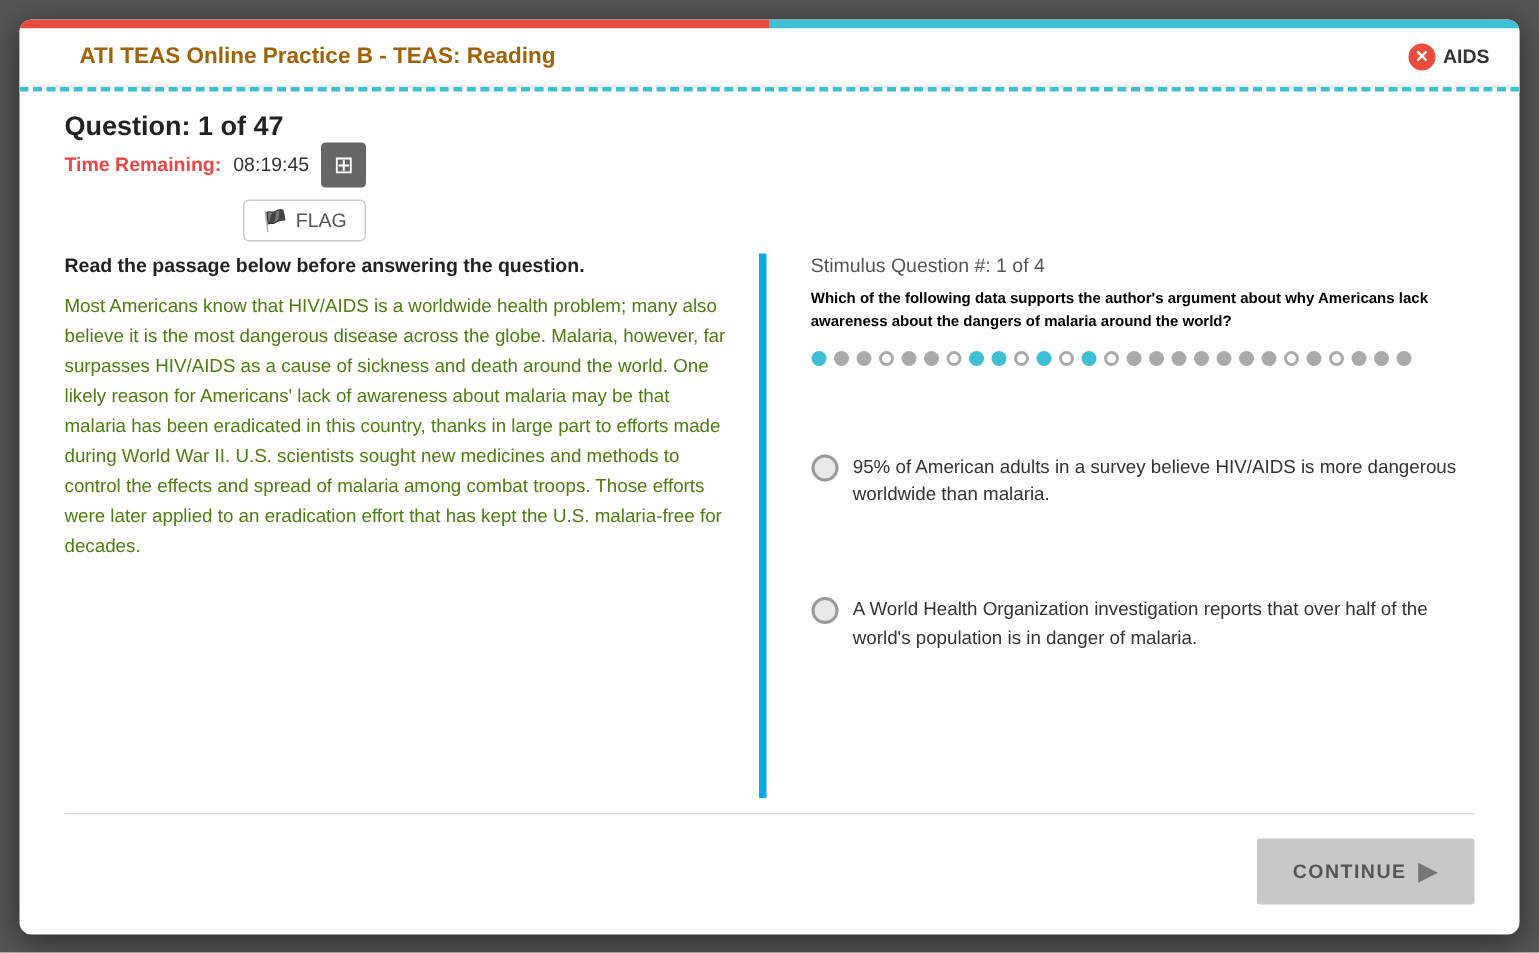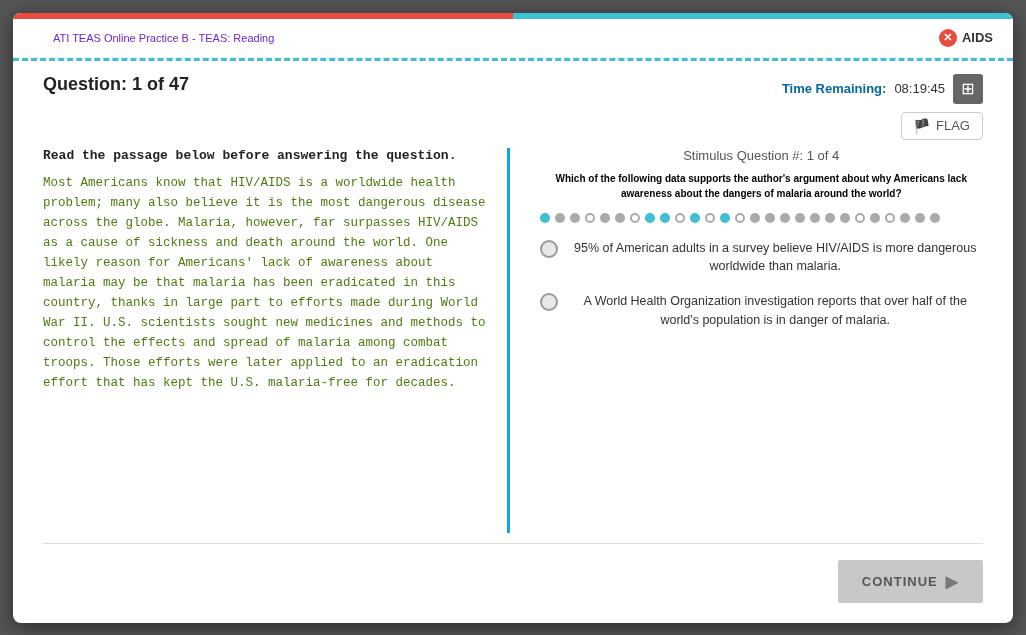--- a/index.html
+++ b/index.html
@@ -37,23 +37,23 @@
       align-items: center;
       gap: 6px;
       min-width: 140px;
     }
     .logo-icon {
       width: 48px;
       height: 48px;
     }
     .header-title {
       flex: 1;
-      font-size: 11px;
-      color: #6d28d9;
-      font-weight: normal;
+      font-size: 15px;
+      color: #a16207;
+      font-weight: bold;
       padding-left: 20px;
     }
     .close-btn {
       display: flex;
       align-items: center;
       gap: 5px;
       cursor: pointer;
       font-size: 13px;
       color: #333;
       font-weight: bold;
@@ -75,41 +75,42 @@
     .dashed-border {
       height: 4px;
       border-top: 3px dashed #3dbfd4;
       background: #fff;
     }
     .question-bar {
       display: flex;
       align-items: flex-start;
       justify-content: space-between;
       padding: 12px 30px 8px 30px;
+      flex-direction: column;
     }
     .question-number {
       font-size: 18px;
       font-weight: bold;
       color: #222;
     }
     .timer-area {
       display: flex;
       flex-direction: column;
       align-items: flex-end;
       gap: 8px;
     }
     .timer-row {
       display: flex;
       align-items: center;
       gap: 8px;
     }
     .timer-label {
       font-size: 13px;
       font-weight: bold;
-      color: #0369a1;
+      color: #ef4444;
     }
     .timer-value {
       font-size: 13px;
       color: #333;
     }
     .calc-icon {
       width: 30px;
       height: 30px;
       background: #666;
       border-radius: 3px;
@@ -137,38 +138,36 @@
     }
     .content-area {
       display: flex;
       flex: 1;
       padding: 0 30px 10px 30px;
       gap: 20px;
     }
     .left-panel {
       flex: 1;
       padding-right: 20px;
-      border-right: 3px solid #0ea5e9;
-      font-family: Liberation Mono, monospace;
+      border-right: 5px solid #0ea5e9;
     }
     .passage-instruction {
       font-size: 13px;
       font-weight: bold;
       color: #222;
       margin-bottom: 10px;
     }
     .passage-text {
       font-size: 12.5px;
       color: #4d7c0f;
       line-height: 1.6;
     }
     .right-panel {
       flex: 1;
       padding-left: 10px;
-      text-align: center;
     }
     .stimulus-header {
       font-size: 13px;
       color: #555;
       margin-bottom: 8px;
     }
     .question-text {
       font-size: 10px;
       font-weight: bold;
       color: #000000;
@@ -197,20 +196,21 @@
     .answer-options {
       display: flex;
       flex-direction: column;
       gap: 16px;
     }
     .answer-option {
       display: flex;
       align-items: flex-start;
       gap: 10px;
       cursor: pointer;
+      margin-top: 42px;
     }
     .radio-circle {
       width: 18px;
       height: 18px;
       border-radius: 50%;
       border: 2px solid #999;
       background: #e8e8e8;
       flex-shrink: 0;
       margin-top: 1px;
     }

